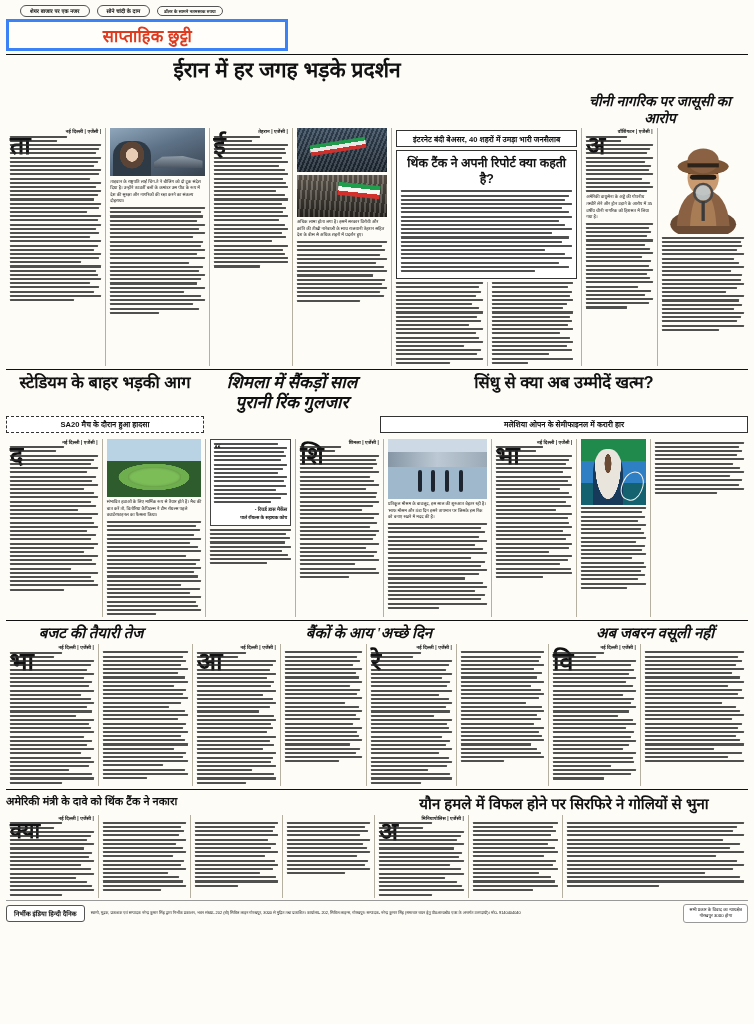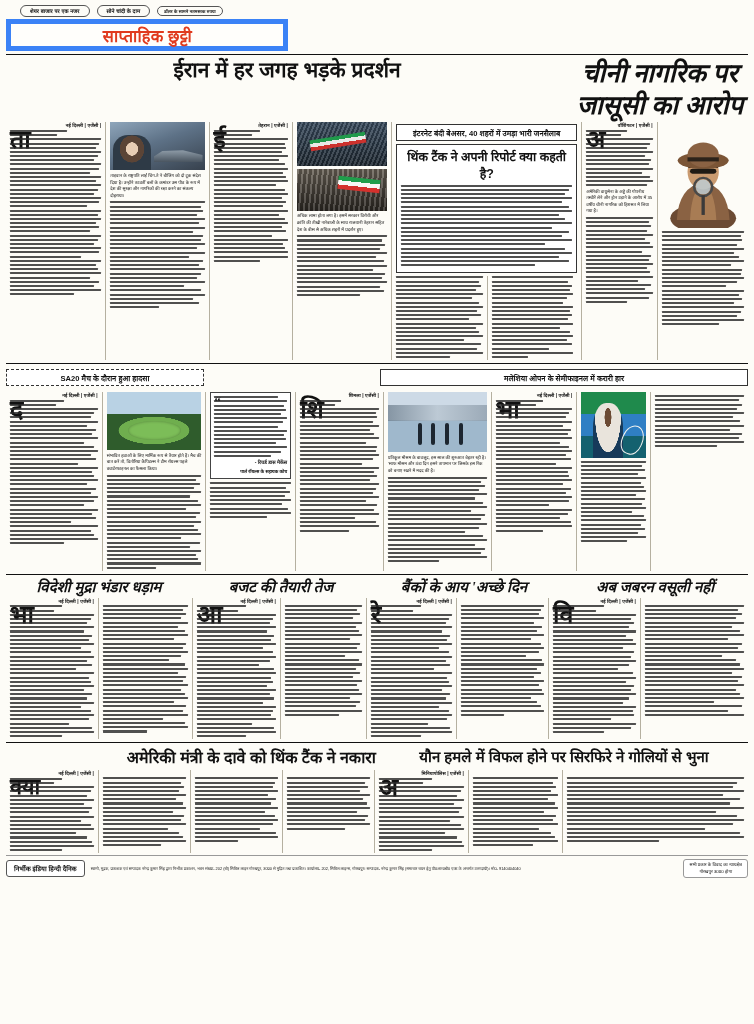--- a/index.html
+++ b/index.html
@@ -17,21 +17,21 @@
   .tabrow { display:flex; gap:7px; align-items:center; padding:1px 0 2px 14px; }
   .tab {
     border:1px solid #555; border-radius:10px; padding:1px 9px;
     font-size:5.3px; font-weight:bold; white-space:nowrap;
     background:#fdfcf7; letter-spacing:.1px;
   }
   .tab.t3 { font-size:4.4px; padding:1px 6px; }
 
   .masthead { display:flex; align-items:stretch; height:32px; margin-bottom:3px; }
   .mh-left {
-    width:282px; border:5px solid #3b82f6; background:#fffefb;
+    width:282px; border:3px solid #3b82f6; background:#fffefb;
     display:flex; align-items:center; justify-content:center;
   }
   .mh-left .brand {
     color:#e03a1e; font-weight:bold; font-size:17px; letter-spacing:.3px;
     font-family:"Liberation Serif", serif; font-style:normal;
     transform: scaleX(.96);
   }
   .mh-right {
     flex:1; border:1px solid #cfc9b4; border-left:none; background:#fbf8ec;
     display:flex; align-items:center; justify-content:space-between;
@@ -48,21 +48,21 @@
     font-size:15px; font-family:"Liberation Serif", serif;
   }
 
   
   .hl-serif { font-family:"Liberation Serif", serif; font-weight:bold; font-style:italic; }
   .hl-sans  { font-family:"Liberation Sans", sans-serif; font-weight:bold; }
 
   .top-hl { display:flex; align-items:flex-start; gap:4px; margin-bottom:1px; }
   .thl-l { width:190px; font-size:21px; line-height:1.18; text-align:center; }
   .thl-c { flex:1; font-size:21px; line-height:1.18; text-align:center; }
-  .thl-r { width:176px; font-size:26px; line-height:1.22; text-align:center; }
+  .thl-r { width:176px; font-size:14px; line-height:1.22; text-align:center;margin-top:35px; }
   .subbox {
     border:1px solid #333; text-align:center; font-size:7.6px; font-weight:bold;
     padding:2.5px 4px; margin:2px 0 3px 0; background:#fff;
   }
   .subbox.dashed { border-style:dashed; }
 
   
   .rule { border-top:1.2px solid #111; margin:3px 0; }
   .rule-thin { border-top:.6px solid #999; margin:2px 0; }
 
@@ -144,21 +144,21 @@
     font-family:"Liberation Sans", sans-serif; font-weight:bold; }
 
   
   .secrow { display:flex; align-items:flex-start; gap:4px; }
   .mid-hl-a { width:198px; font-size:16.5px; text-align:center; line-height:1.18; }
   .mid-hl-b { width:168px; font-size:17px; text-align:center; line-height:1.2; }
   .mid-hl-c { flex:1; font-size:16.5px; text-align:center; line-height:1.18; }
 
   .biz-hl { font-size:15px; text-align:center; line-height:1.2; }
 
-  .bot-hl-l { width:370px; font-size:16px; text-align:right; }
+  .bot-hl-l { width:370px; font-size:11px; text-align:left; }
   .bot-hl-r { flex:1; font-size:15px; text-align:center; }
 
   
   .footer { display:flex; align-items:center; gap:6px; margin-top:3px; }
   .fbrand {
     border:1px solid #555; border-radius:3px; padding:3px 7px;
     font-size:6.6px; font-weight:bold; white-space:nowrap; background:#fff;
   }
   .ftext { flex:1; font-size:3.9px; line-height:1.65; }
   .fright { border:1px solid #999; border-radius:3px; padding:2px 5px; font-size:4.4px;
@@ -506,20 +506,25 @@
           <div class="ln w96"></div>
           <div class="ln w92"></div>
         <div class="ln w100"></div>
           <div class="ln w70"></div>
       </div>
     </div>
   </div>
 
   <div class="rule"></div>
 
+  <div class="secrow">
+    <div class="mid-hl-a hl-sans">स्टेडियम के बाहर भड़की आग</div>
+    <div class="mid-hl-b hl-serif">शिमला में सैंकड़ों  साल पुरानी रिंक गुलजार</div>
+    <div class="mid-hl-c hl-sans">सिंधु से क्या अब उम्मीदें खत्म?</div>
+  </div>
   <div class="secrow" style="gap:4px;margin-bottom:3px">
     <div style="width:198px">
       <div class="subbox dashed">SA20 मैच के दौरान हुआ हादसा</div>
     </div>
     <div style="width:168px"></div>
     <div style="flex:1">
       <div class="subbox">मलेशिया ओपन के सेमीफाइनल में करारी हार</div>
     </div>
   </div>
 
@@ -791,21 +796,20 @@
           <div class="ln w94"></div>
           <div class="ln w100"></div>
         <div class="ln w70"></div>
       </div>
     </div>
   </div>
 
   <div class="rule"></div>
 
   <div class="secrow" style="margin-bottom:2px">
-    <div class="biz-hl hl-serif" style="width:186px">विदेशी मुद्रा भंडार धड़ाम</div>
     <div class="biz-hl hl-serif" style="width:170px">बजट की तैयारी तेज</div>
     <div class="biz-hl hl-serif" style="flex:1">बैंकों के आय 'अच्छे दिन</div>
     <div class="biz-hl hl-serif" style="width:186px">अब जबरन वसूली नहीं</div>
   </div>
 
   <div class="cols">
     <div class="col" style="width:92px">
       <div class="dateline">नई दिल्ली | एजेंसी |</div>
       <div class="dropwrap">
         <span class="dropcap">भा</span>

